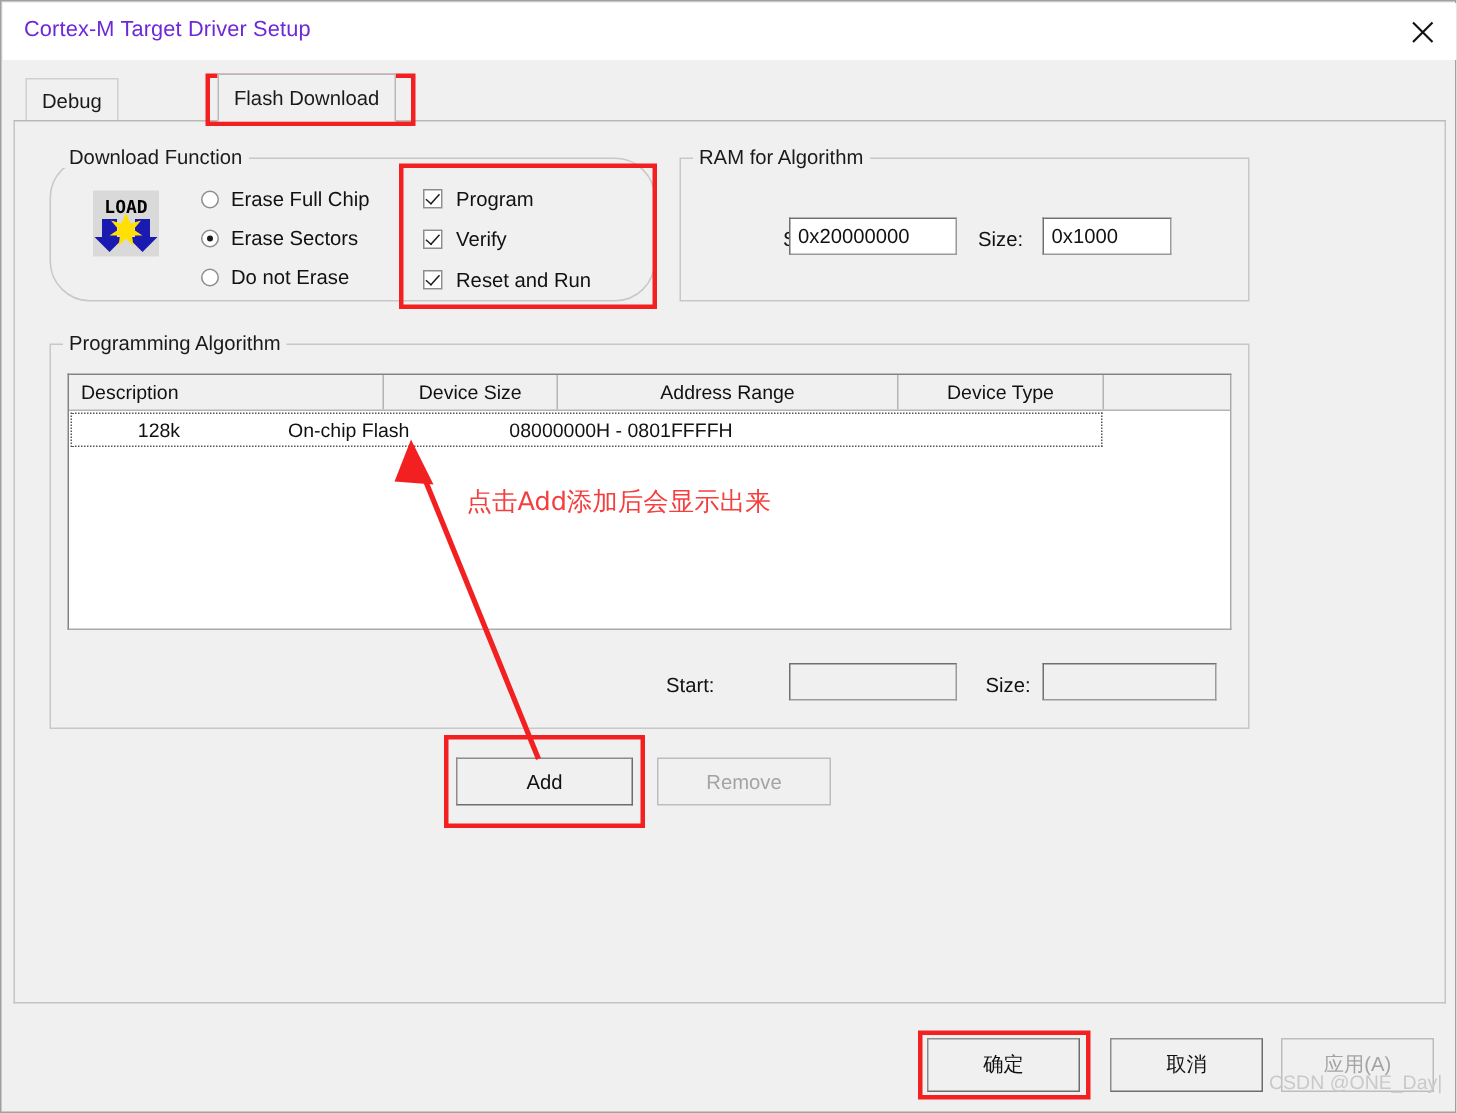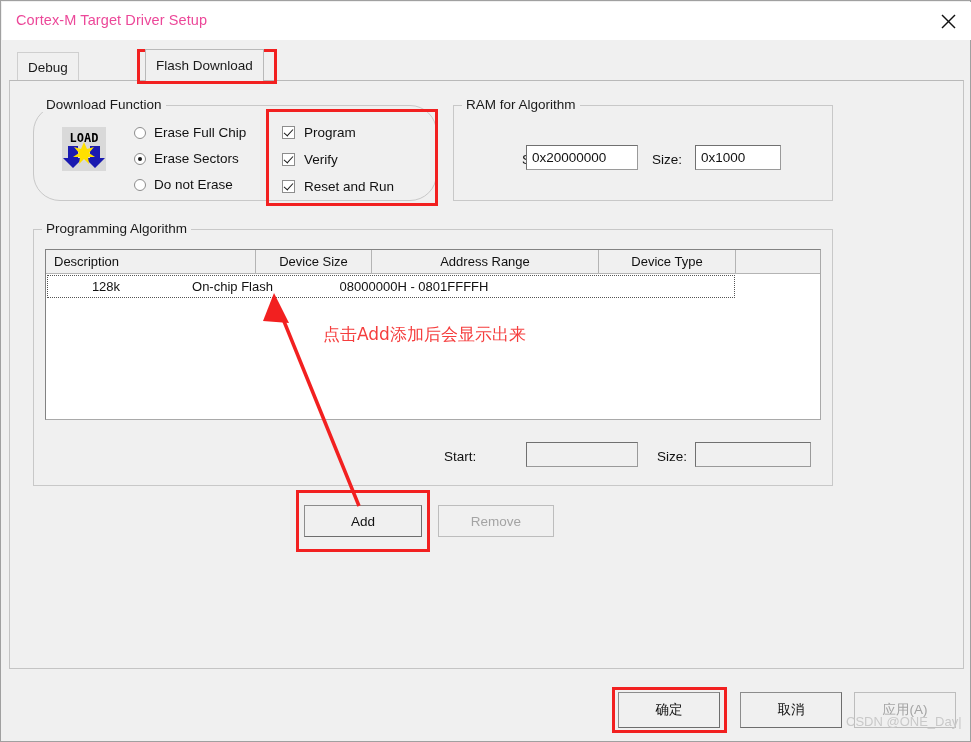--- a/index.html
+++ b/index.html
@@ -13,21 +13,21 @@
   .dialog{
     position:absolute;left:0;top:0;width:971px;height:742px;
     background:#f0f0f0;border:1px solid #a0a0a0;box-sizing:border-box;
   }
   
   .titlebar{
     position:absolute;left:1px;top:1px;width:969px;height:38px;
     background:#ffffff;box-sizing:border-box;
   }
   .title-text{
-    position:absolute;left:14px;top:10px;font-size:14.5px;color:#ec4899;
+    position:absolute;left:14px;top:10px;font-size:14.5px;color:#6d28d9;
     letter-spacing:.1px;white-space:nowrap;
   }
   .close-btn{
     position:absolute;right:0px;top:0px;width:46px;height:38px;
     display:flex;align-items:center;justify-content:center;cursor:default;
   }
   .close-btn svg{display:block;}
   
   .tabstrip{
     position:absolute;left:8px;top:48px;width:955px;height:32px;
@@ -159,21 +159,21 @@
   
   .redbox{
     position:absolute;border:3px solid #f22020;box-sizing:border-box;
     pointer-events:none;
   }
   #rb-tab{left:136px;top:48px;width:140px;height:35px;}
   #rb-checks{left:265px;top:108px;width:172px;height:97px;}
   #rb-add{left:295px;top:489px;width:134px;height:62px;}
   #rb-ok{left:611px;top:686px;width:115px;height:46px;}
   .annot-text{
-    position:absolute;left:322px;top:322px;
+    position:absolute;left:310px;top:322px;
     font-size:17px;color:#f53e3e;white-space:nowrap;
     font-family:"DejaVu Sans","Liberation Sans",sans-serif;
   }
   .arrow-svg{position:absolute;left:240px;top:280px;width:150px;height:230px;pointer-events:none;}
   .watermark{
     position:absolute;left:845px;top:713px;
     font-size:13px;color:#c9c9c9;white-space:nowrap;
   }
 </style>
 </head>

